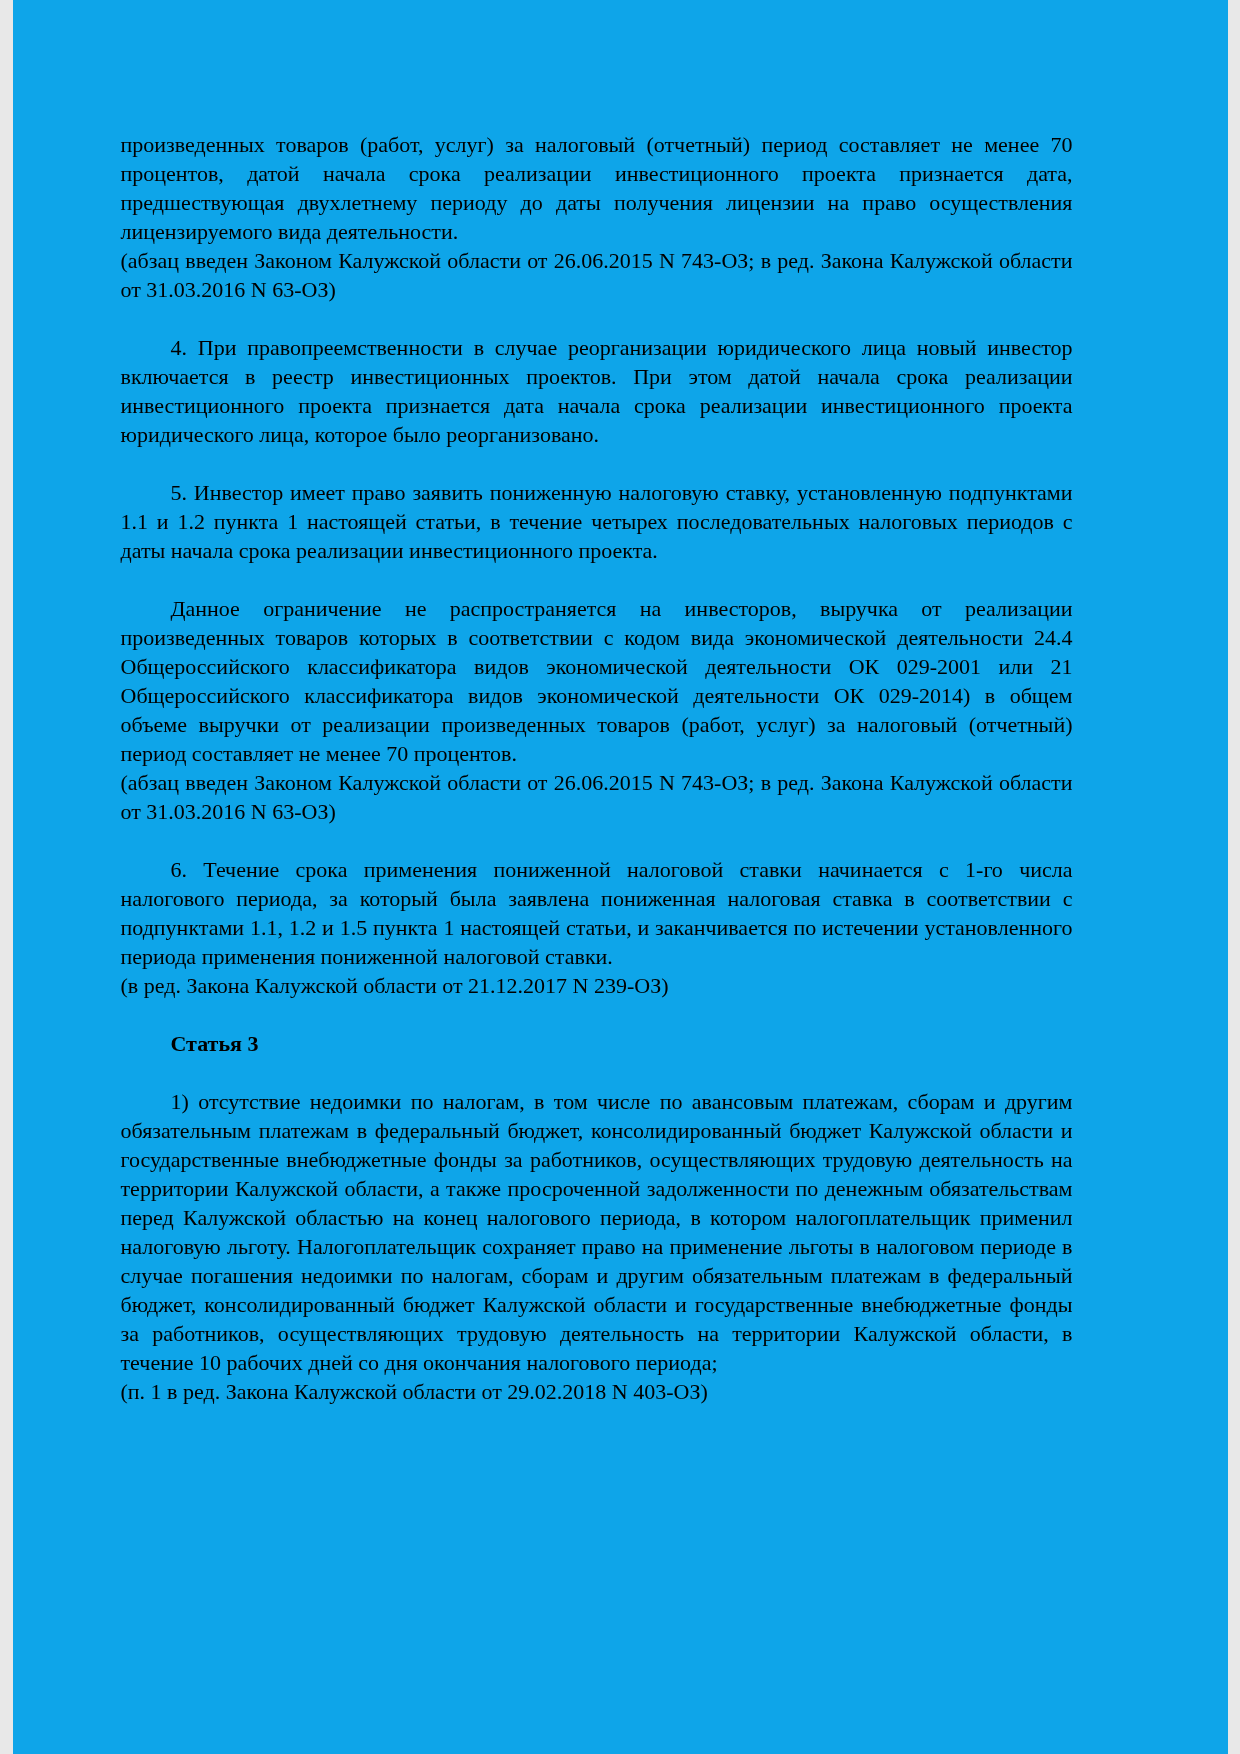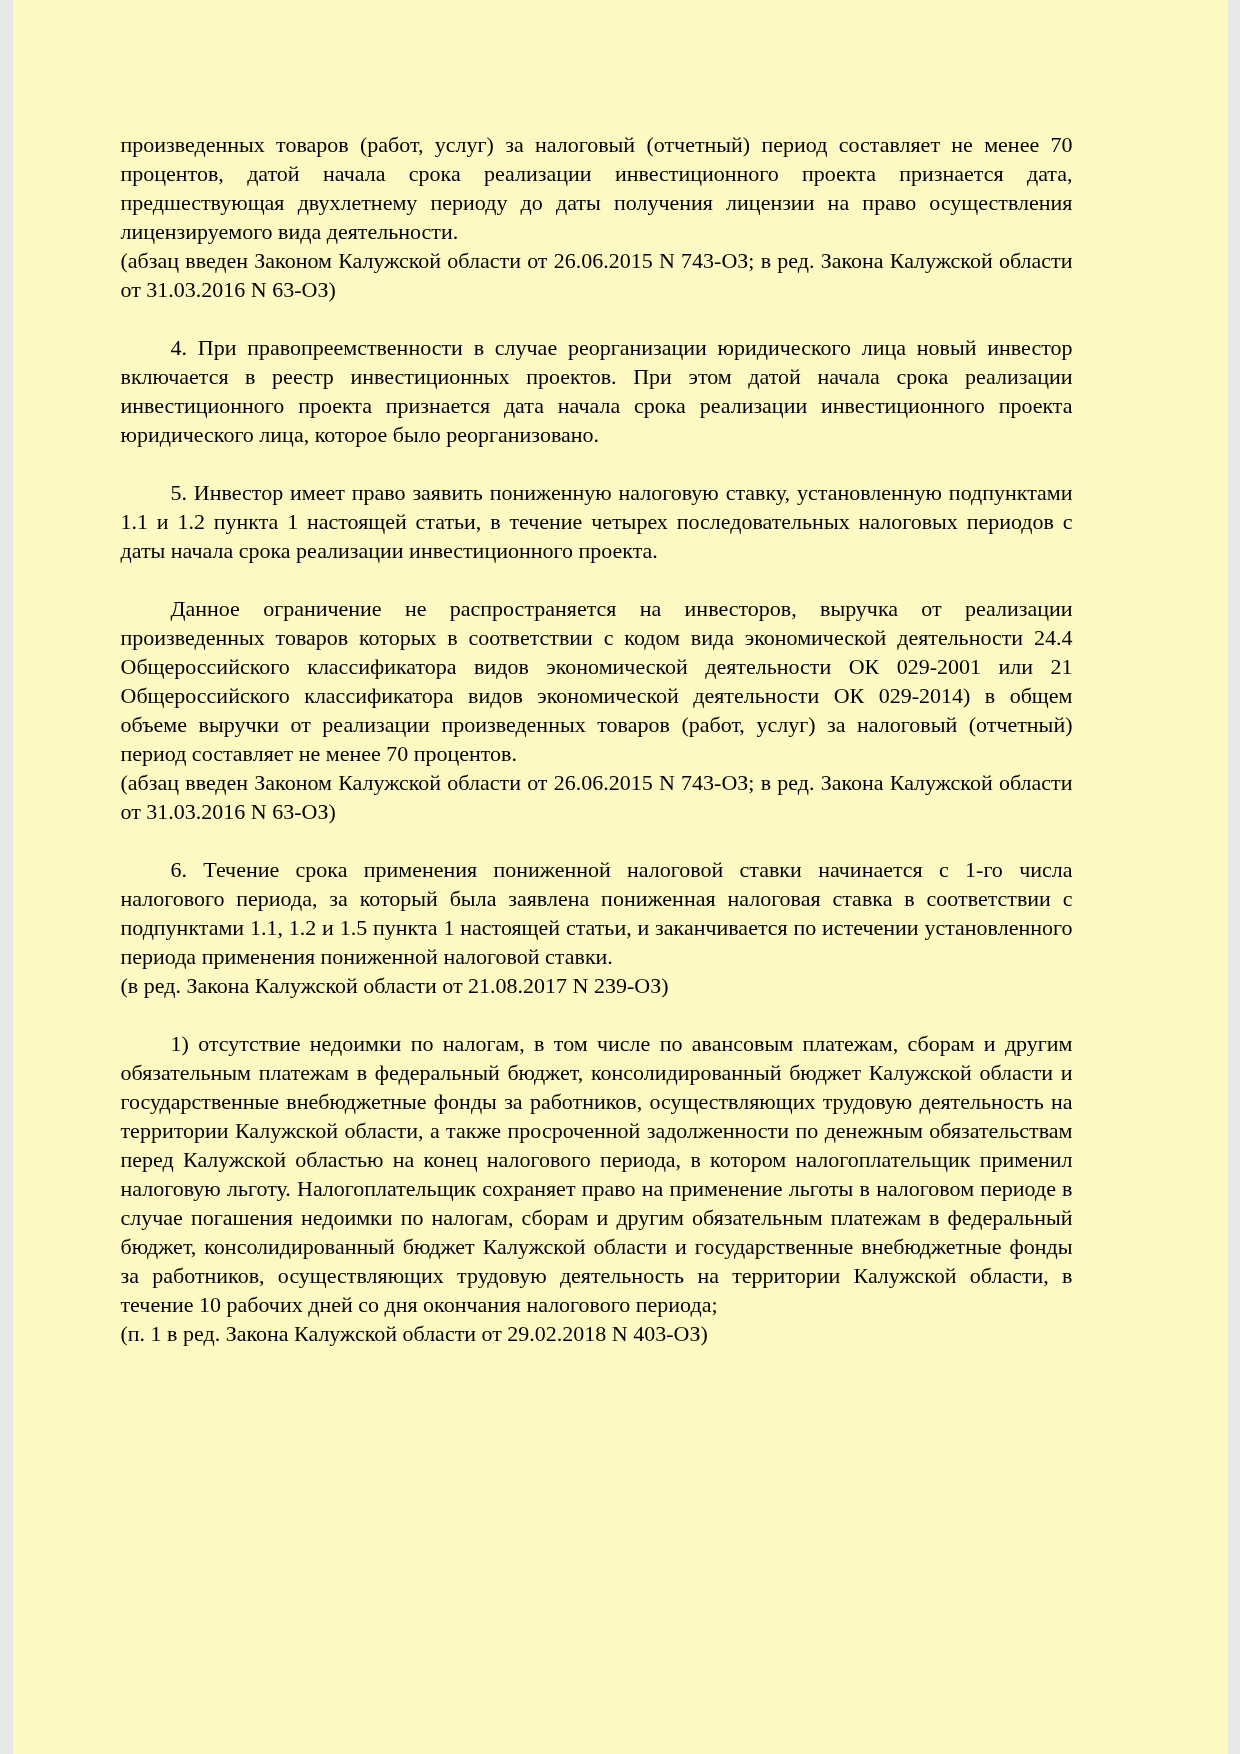--- a/index.html
+++ b/index.html
@@ -5,21 +5,21 @@
   html, body {
     margin: 0;
     padding: 0;
     background: #e8e8e8;
   }
   .page {
     position: relative;
     width: 1215px;
     height: 1754px;
     margin: 0 auto;
-    background: #fef9c3;
+    background: #0ea5e9;
     overflow: hidden;
   }
   .content {
     position: absolute;
     left: 108px;
     top: 130px;
     width: 952px;
     color: #000000;
     font-family: "Liberation Serif", "DejaVu Serif", serif;
     font-size: 22px;
@@ -56,22 +56,23 @@
     <p class="para indent spaced">4. При правопреемственности в случае реорганизации юридического лица новый инвестор включается в реестр инвестиционных проектов. При этом датой начала срока реализации инвестиционного проекта признается дата начала срока реализации инвестиционного проекта юридического лица, которое было реорганизовано.</p>
 
     <p class="para indent spaced">5. Инвестор имеет право заявить пониженную налоговую ставку, установленную подпунктами 1.1 и 1.2 пункта 1 настоящей статьи, в течение четырех последовательных налоговых периодов с даты начала срока реализации инвестиционного проекта.</p>
 
     <p class="para indent spaced">Данное ограничение не распространяется на инвесторов, выручка от реализации произведенных товаров которых в соответствии с кодом вида экономической деятельности 24.4 Общероссийского классификатора видов экономической деятельности ОК 029-2001 или 21 Общероссийского классификатора видов экономической деятельности ОК 029-2014) в общем объеме выручки от реализации произведенных товаров (работ, услуг) за налоговый (отчетный) период составляет не менее 70 процентов.</p>
 
     <p class="note">(абзац введен Законом Калужской области от 26.06.2015 N 743-ОЗ; в ред. Закона Калужской области от 31.03.2016 N 63-ОЗ)</p>
 
     <p class="para indent spaced">6. Течение срока применения пониженной налоговой ставки начинается с 1-го числа налогового периода, за который была заявлена пониженная налоговая ставка в соответствии с подпунктами 1.1, 1.2 и 1.5 пункта 1 настоящей статьи, и заканчивается по истечении установленного периода применения пониженной налоговой ставки.</p>
 
-    <p class="note">(в ред. Закона Калужской области от 21.08.2017 N 239-ОЗ)</p>
+    <p class="note">(в ред. Закона Калужской области от 21.12.2017 N 239-ОЗ)</p>
 
+    <p class="heading indent spaced">Статья 3</p>
 
 
     <p class="para indent spaced">1) отсутствие недоимки по налогам, в том числе по авансовым платежам, сборам и другим обязательным платежам в федеральный бюджет, консолидированный бюджет Калужской области и государственные внебюджетные фонды за работников, осуществляющих трудовую деятельность на территории Калужской области, а также просроченной задолженности по денежным обязательствам перед Калужской областью на конец налогового периода, в котором налогоплательщик применил налоговую льготу. Налогоплательщик сохраняет право на применение льготы в налоговом периоде в случае погашения недоимки по налогам, сборам и другим обязательным платежам в федеральный бюджет, консолидированный бюджет Калужской области и государственные внебюджетные фонды за работников, осуществляющих трудовую деятельность на территории Калужской области, в течение 10 рабочих дней со дня окончания налогового периода;</p>
 
     <p class="note">(п. 1 в ред. Закона Калужской области от 29.02.2018 N 403-ОЗ)</p>
 
 
   </div>
 </div>
 

